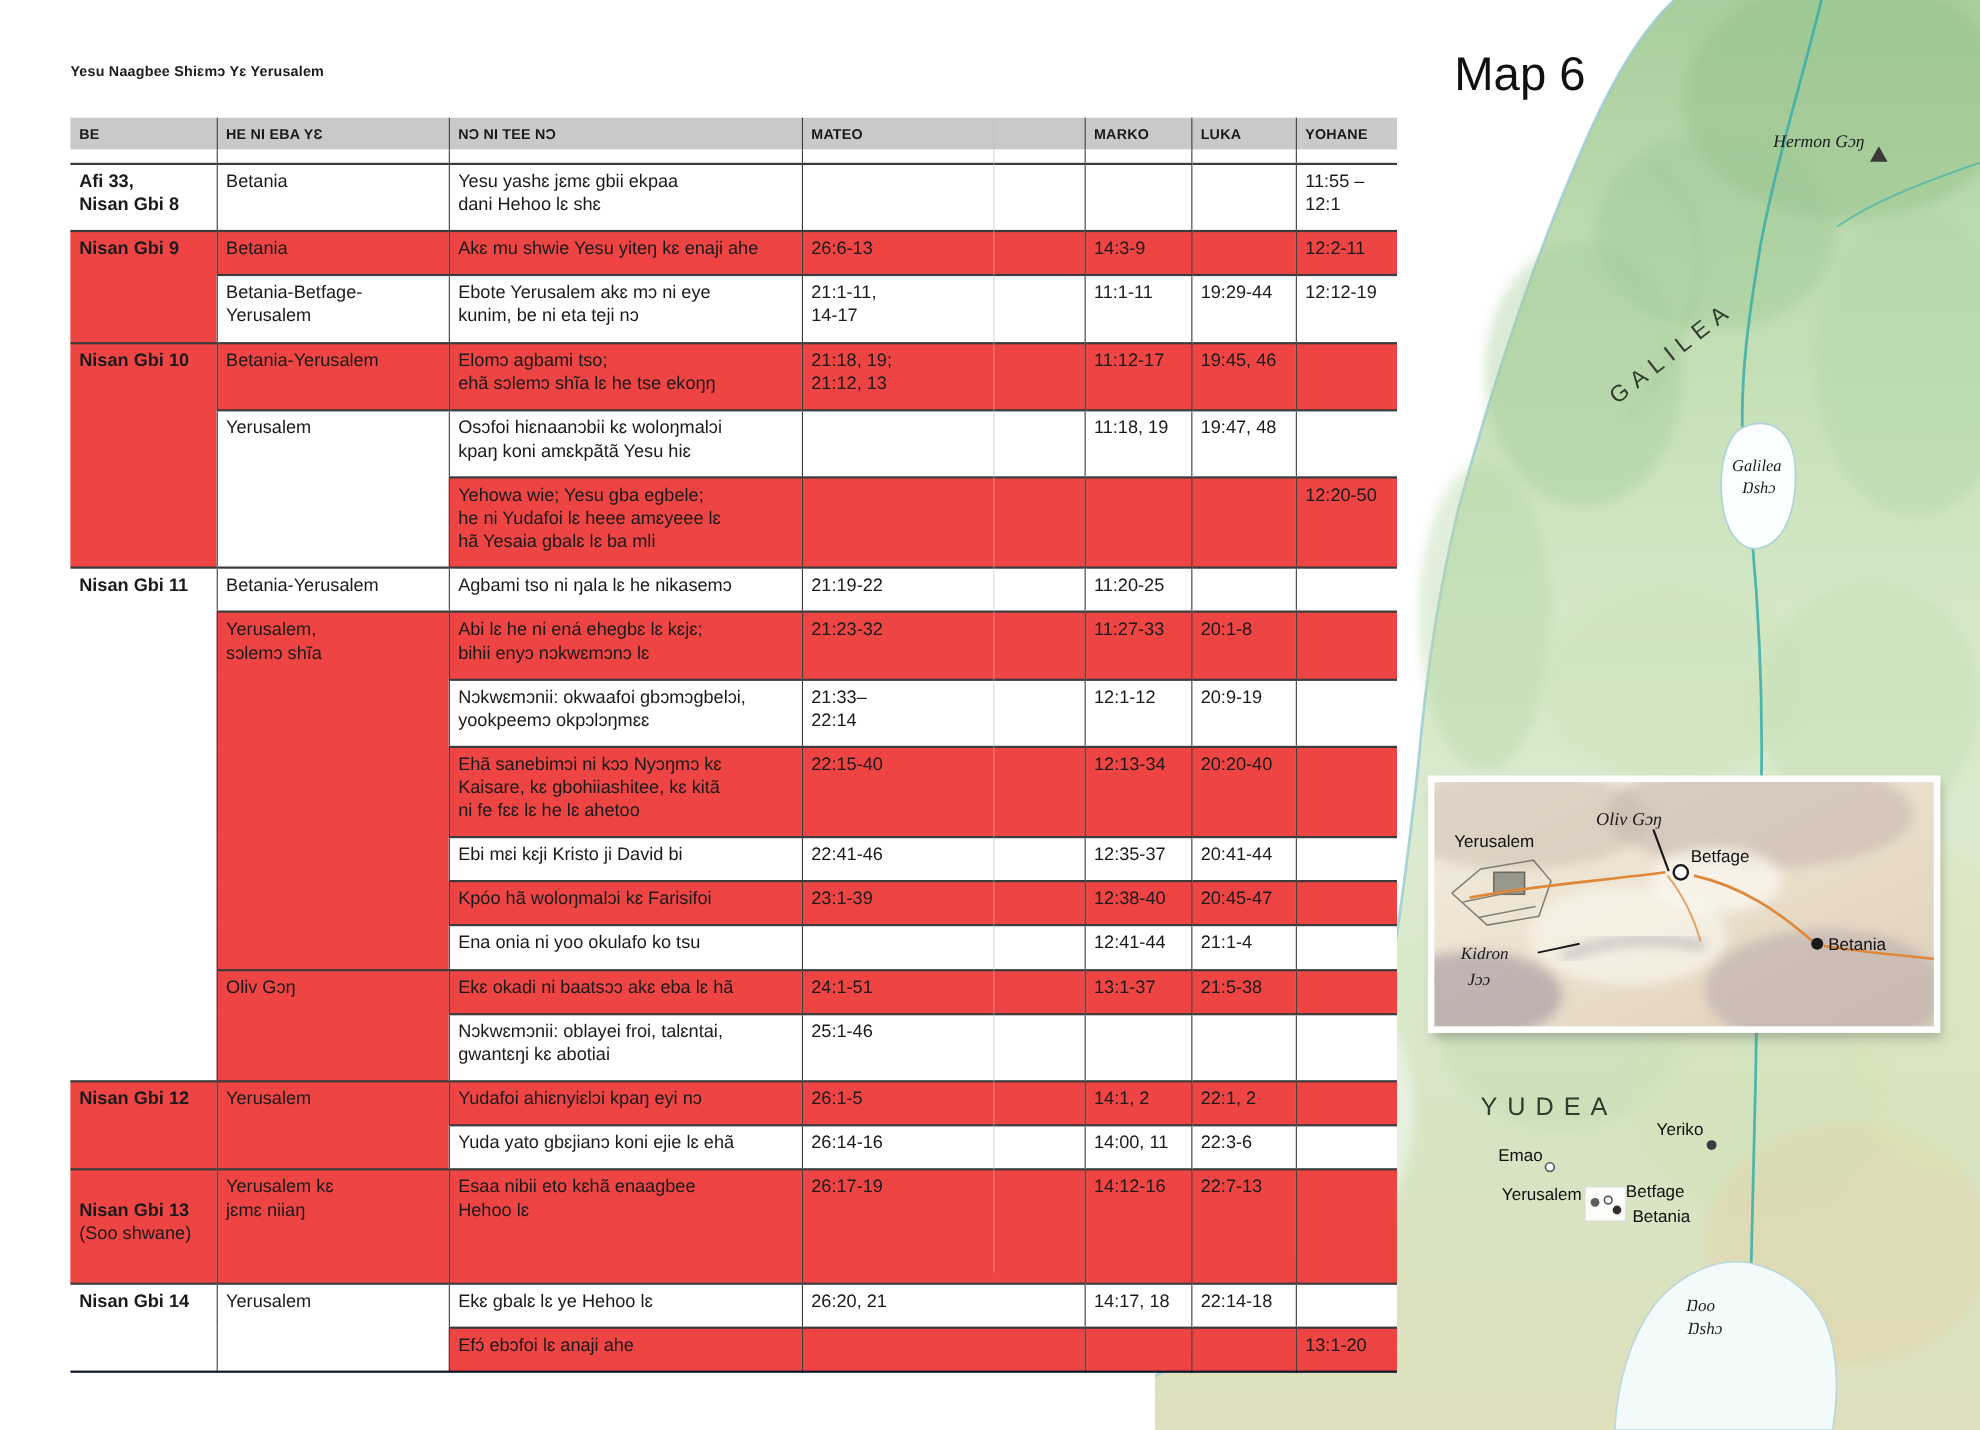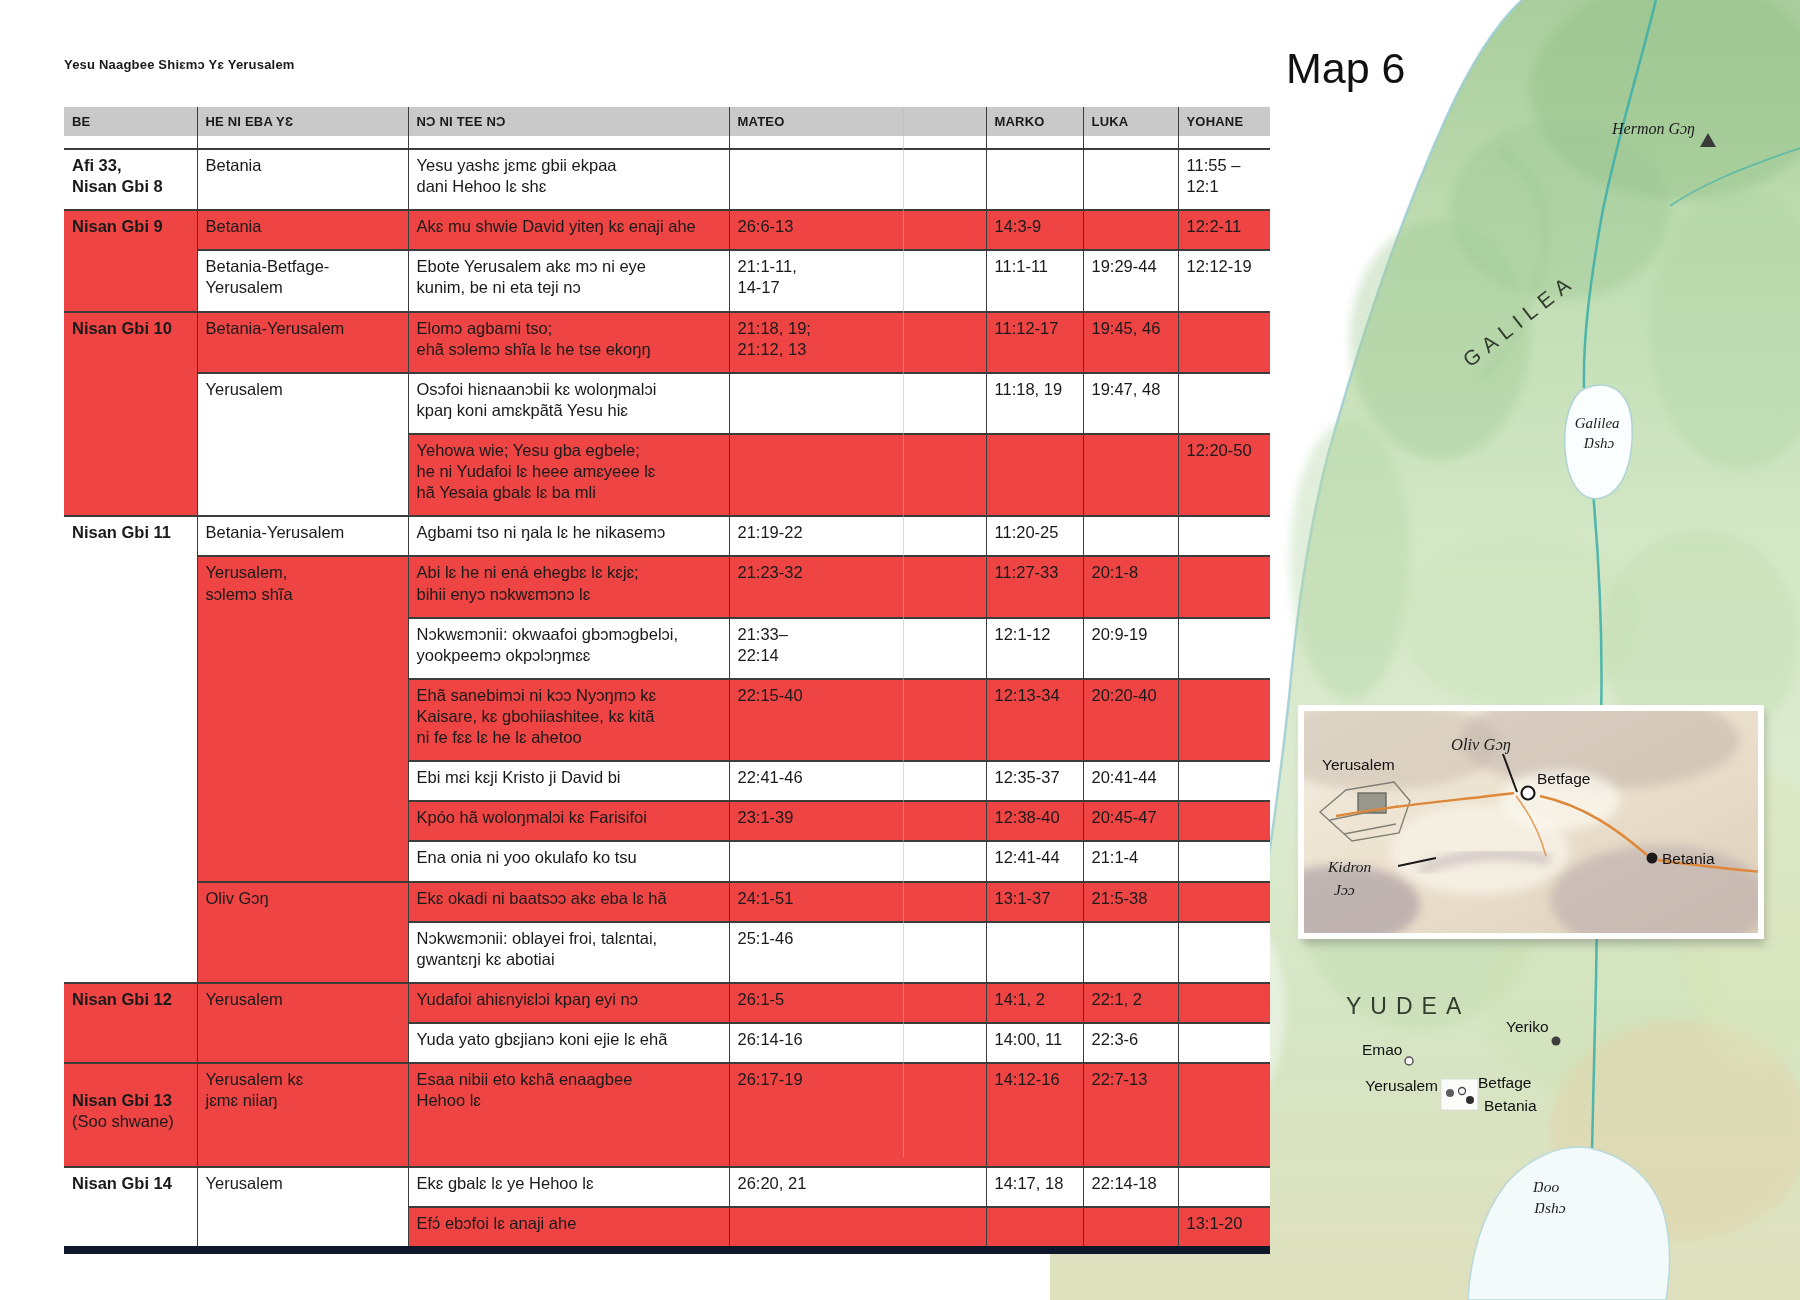--- a/index.html
+++ b/index.html
@@ -2,24 +2,24 @@
 <html><head>
 <meta charset="utf-8">
 <style>
   html,body{margin:0;padding:0;}
   body{
     width:1800px;height:1300px;position:relative;overflow:hidden;background:#ffffff;
     font-family:"Liberation Sans","DejaVu Sans",sans-serif;color:#1a1a1a;
   }
   
   .page-title{position:absolute;left:64px;top:48px;font-size:13px;font-weight:bold;letter-spacing:.2px;z-index:3;}
-  .map-title{position:absolute;left:1286px;top:44px;font-size:43px;font-weight:400;color:#111;z-index:3;}
+  .map-title{position:absolute;left:1322px;top:44px;font-size:43px;font-weight:400;color:#111;z-index:3;}
   
   .tablewrap{position:absolute;left:64px;top:107px;z-index:2;}
-  table{border-collapse:collapse;table-layout:fixed;width:1206px;border-bottom:8px solid #0f172a;}
+  table{border-collapse:collapse;table-layout:fixed;width:1206px;border-bottom:2px solid #0f172a;}
   col.c-be{width:133px}col.c-he{width:211px}col.c-ev{width:321px}
   col.c-mt{width:257px}col.c-mk{width:97px}col.c-lk{width:95px}col.c-yh{width:92px}
   th{background:#c9c9c9;text-align:left;font-size:13px;font-weight:bold;letter-spacing:.2px;
      padding:7px 8px;border-left:1px solid #3c3c3c;white-space:nowrap;}
   th.nl{border-left:none;}
   td{border-top:2px solid #3c3c3c;border-left:1px solid #3c3c3c;vertical-align:top;
      padding:5px 8px 12px 8px;font-size:16.5px;line-height:1.28;white-space:pre-line;background:#fff;}
   td.nl{border-left:none;}
   tr.spacer td{border-top:none;height:12px;padding:0;background:#fff;}
   tr.g td{background:#ef4444;}
@@ -216,21 +216,21 @@
       <td></td>
       <td></td>
       <td></td>
       <td>11:55 –
 12:1</td>
     </tr>
 
     <tr class="g">
       <td class="be nl wbg" rowspan="2">Nisan Gbi 9</td>
       <td>Betania</td>
-      <td>Akɛ mu shwie David yiteŋ kɛ enaji ahe</td>
+      <td>Akɛ mu shwie Yesu yiteŋ kɛ enaji ahe</td>
       <td>26:6-13</td>
       <td>14:3-9</td>
       <td></td>
       <td>12:2-11</td>
     </tr>
     <tr class="w">
       <td>Betania-Betfage-
 Yerusalem</td>
       <td>Ebote Yerusalem akɛ mɔ ni eye
 kunim, be ni eta teji nɔ</td>

